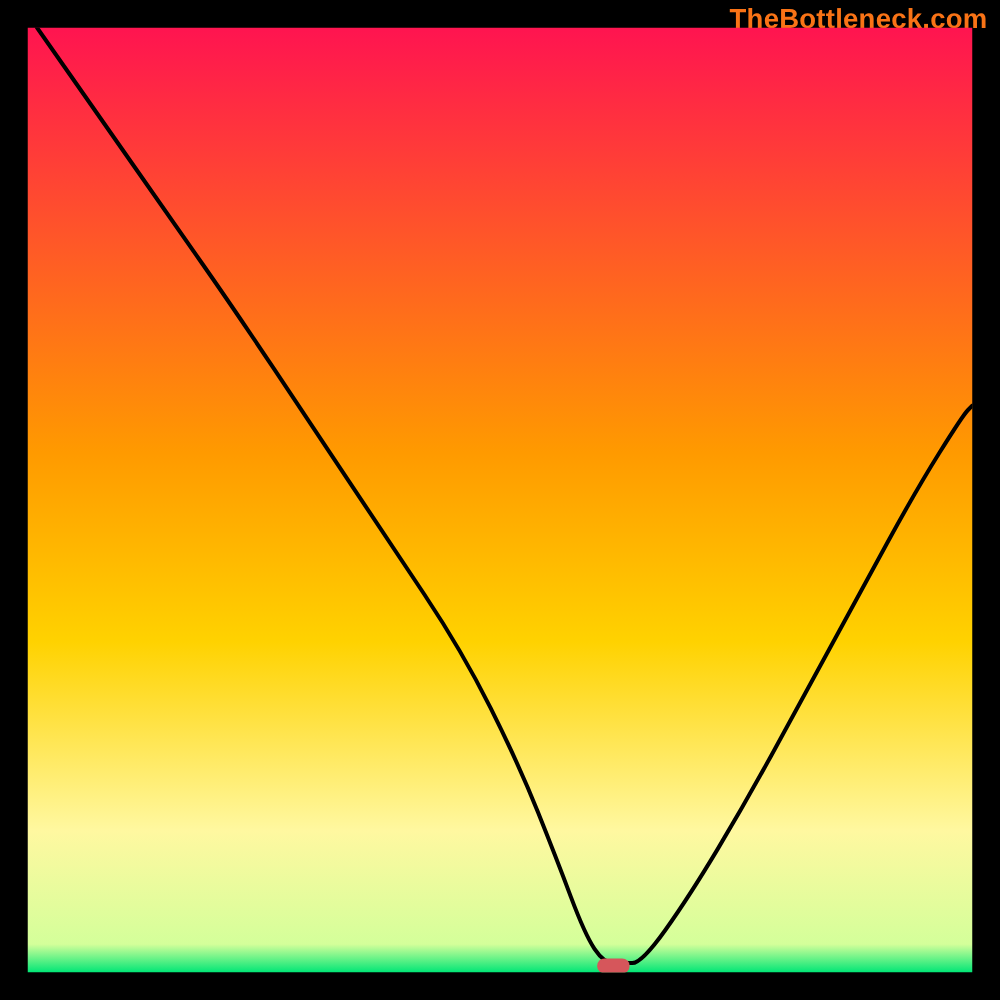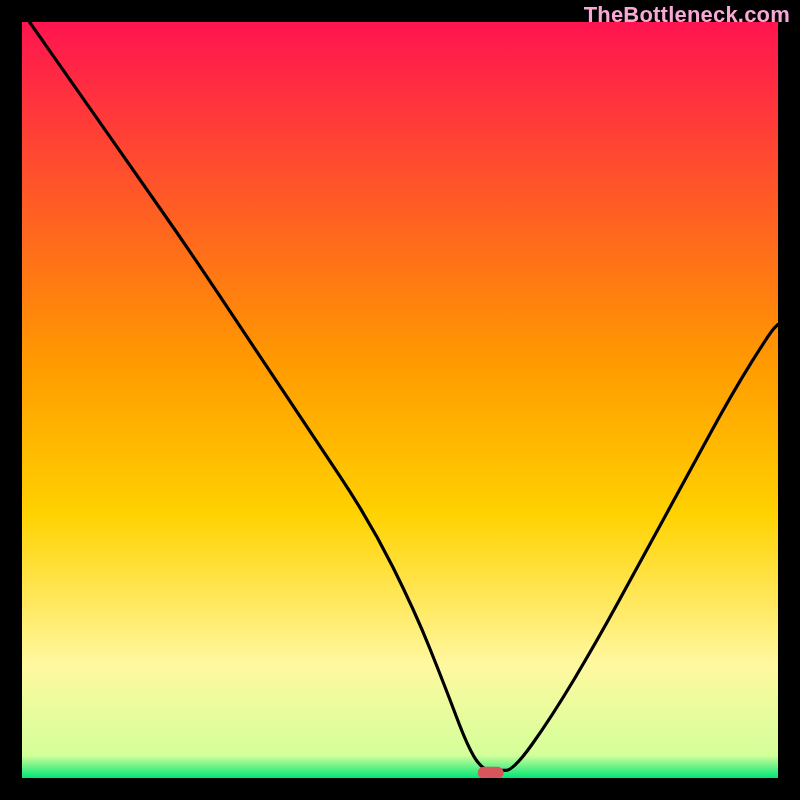--- a/index.html
+++ b/index.html
@@ -25,21 +25,21 @@
     top: 22px;
     width: 756px;
     height: 756px;
   }
   .watermark {
     position: absolute;
     top: 2px;
     right: 10px;
     font-size: 22px;
     font-weight: 600;
-    color: #f9a8d4;
+    color: #f97316;
     letter-spacing: 0.2px;
   }
   svg { display: block; }
 </style>
 </head>
 <body>
 
 <div class="frame">
   <div class="watermark">TheBottleneck.com</div>
   <div class="plot">

